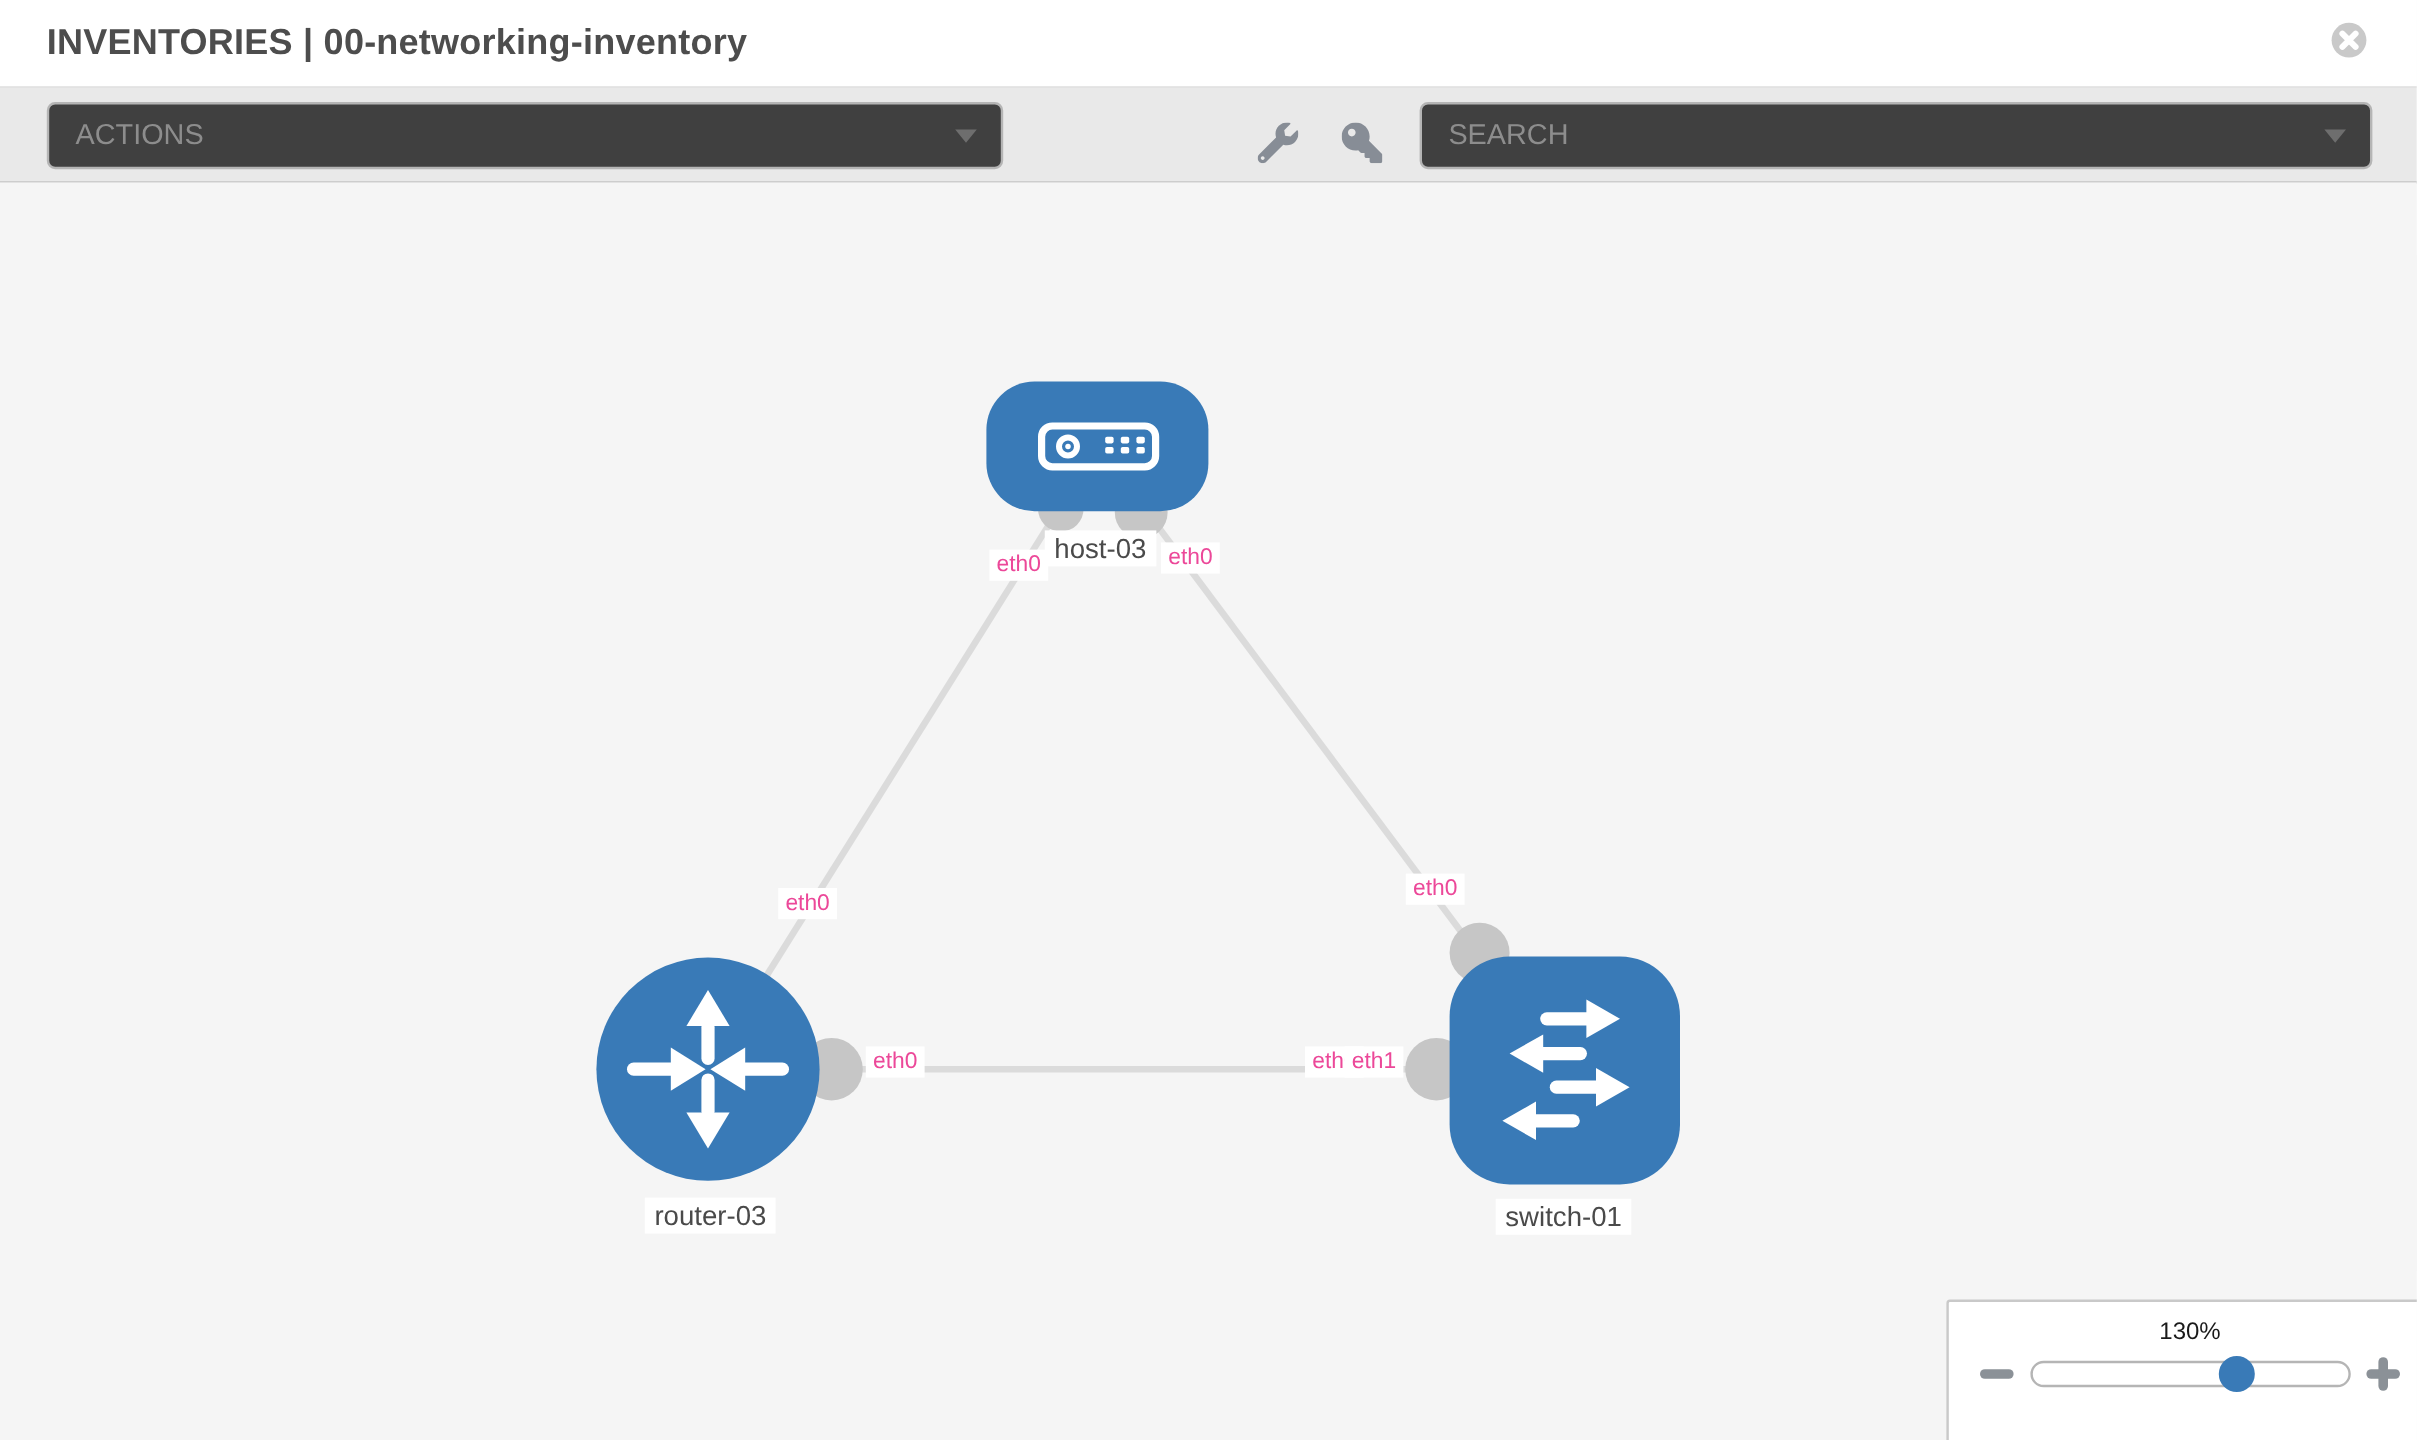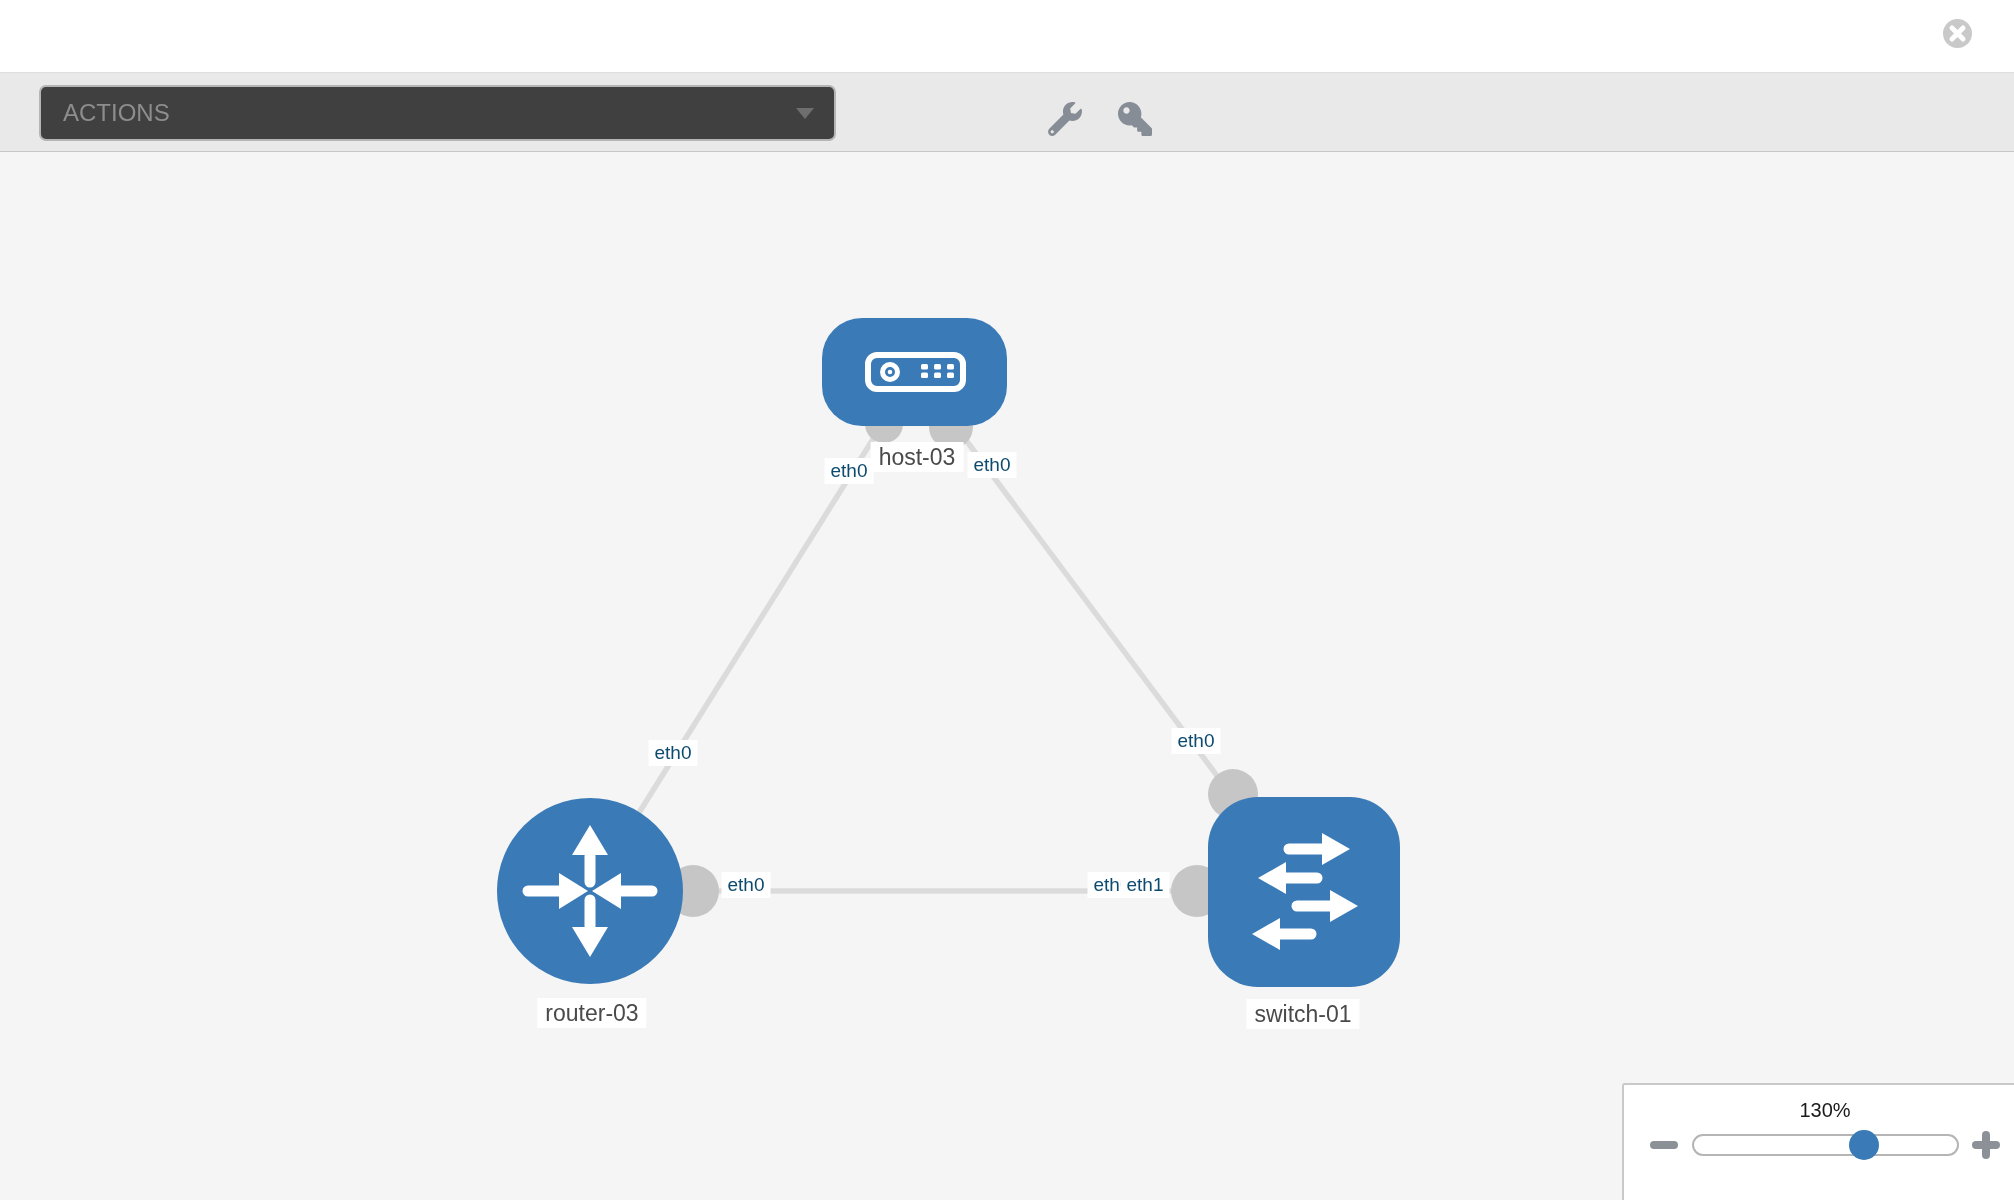--- a/index.html
+++ b/index.html
@@ -30,21 +30,21 @@
     position:absolute;right:20px;top:50%;margin-top:-5px;width:0;height:0;
     border-left:9px solid transparent;border-right:9px solid transparent;border-top:11px solid #6e6e6e;
   }
   .tool-icon{position:absolute;top:29px;width:34px;height:34px;cursor:pointer;}
   .icon-wrench{left:1048px;}
   .icon-key{left:1118px;}
   
   .canvas{position:absolute;left:0;top:152px;width:2014px;height:1048px;background:#f5f5f5;}
   .topology{position:absolute;left:0;top:0;}
   .chip{
-    position:absolute;transform:translateX(-50%);background:#ffffff;color:#0c4a6e;
+    position:absolute;transform:translateX(-50%);background:#ffffff;color:#ec4899;
     white-space:nowrap;line-height:1.15;z-index:3;
   }
   .chip.iface{font-size:19px;padding:2px 6px;}
   .chip.node-label{font-size:23px;padding:2px 8px;color:#4a4a4a;z-index:4;}
   .chip.behind{z-index:2;}
   .chip.front{z-index:5;}
   
   .zoom-panel{
     position:absolute;left:1622px;top:1083px;width:430px;height:150px;
     background:#ffffff;border:2px solid #c9c9c9;border-radius:3px;box-sizing:border-box;z-index:10;
@@ -59,20 +59,21 @@
   }
   .slider-thumb{
     position:absolute;left:225px;top:45px;width:30px;height:30px;border-radius:50%;
     background:#397ab7;cursor:grab;
   }
 </style>
 </head>
 <body>
 
 <div class="header">
+  <div class="page-title">INVENTORIES | 00-networking-inventory</div>
   <svg class="close-btn" viewBox="0 0 31 31">
     <circle cx="15.5" cy="15.5" r="14.5" fill="#c9c9c9"></circle>
     <path d="M10 10 L21 21 M21 10 L10 21" stroke="#ffffff" stroke-width="5" stroke-linecap="round"></path>
   </svg>
 </div>
 
 <div class="toolbar">
   <div class="dropdown dd-actions">
     <span>ACTIONS</span>
     <span class="caret"></span>
@@ -80,20 +81,24 @@
 
   <svg class="tool-icon icon-wrench" viewBox="0 0 512 512">
     <path fill="#878d96" d="M507.73 109.1c-2.24-9.03-13.54-12.09-20.12-5.51l-74.36 74.36-67.88-11.31-11.31-67.88 74.36-74.36c6.62-6.62 3.43-17.9-5.66-20.16-47.38-11.74-99.55.91-136.58 37.93-39.64 39.64-50.55 97.1-34.05 147.2L18.74 402.76c-24.99 24.99-24.99 65.51 0 90.5 24.99 24.99 65.51 24.99 90.5 0l213.21-213.21c50.12 16.71 107.47 5.68 147.37-34.22 37.07-37.07 49.7-89.32 37.91-136.73zM64 472c-13.25 0-24-10.75-24-24 0-13.26 10.75-24 24-24s24 10.74 24 24c0 13.25-10.75 24-24 24z"></path>
   </svg>
   <svg class="tool-icon icon-key" viewBox="0 0 512 512">
     <g transform="scale(-1,1) translate(-512,0)">
       <path fill="#878d96" d="M512 176.001C512 273.203 433.202 352 336 352c-11.22 0-22.19-1.062-32.827-3.069l-24.012 27.014A23.999 23.999 0 0 1 261.223 384H224v40c0 13.255-10.745 24-24 24h-40v40c0 13.255-10.745 24-24 24H24c-13.255 0-24-10.745-24-24v-78.059c0-6.365 2.529-12.47 7.029-16.971l161.802-161.802C163.108 213.814 160 195.271 160 176 160 78.798 238.797.001 335.999 0 433.488-.001 512 78.511 512 176.001zM336 128c0 26.51 21.49 48 48 48s48-21.49 48-48-21.49-48-48-48-48 21.49-48 48z"></path>
     </g>
   </svg>
 
+  <div class="dropdown dd-search">
+    <span>SEARCH</span>
+    <span class="caret"></span>
+  </div>
 </div>
 
 <div class="canvas">
   <svg class="topology" width="2014" height="1048" viewBox="0 152 2014 1048">
 
     <g stroke="#dbdbdb" stroke-width="5.5">
       <line x1="915" y1="372" x2="590" y2="891"></line>
       <line x1="915" y1="372" x2="1304" y2="892"></line>
       <line x1="590" y1="891" x2="1304" y2="891"></line>
     </g>

